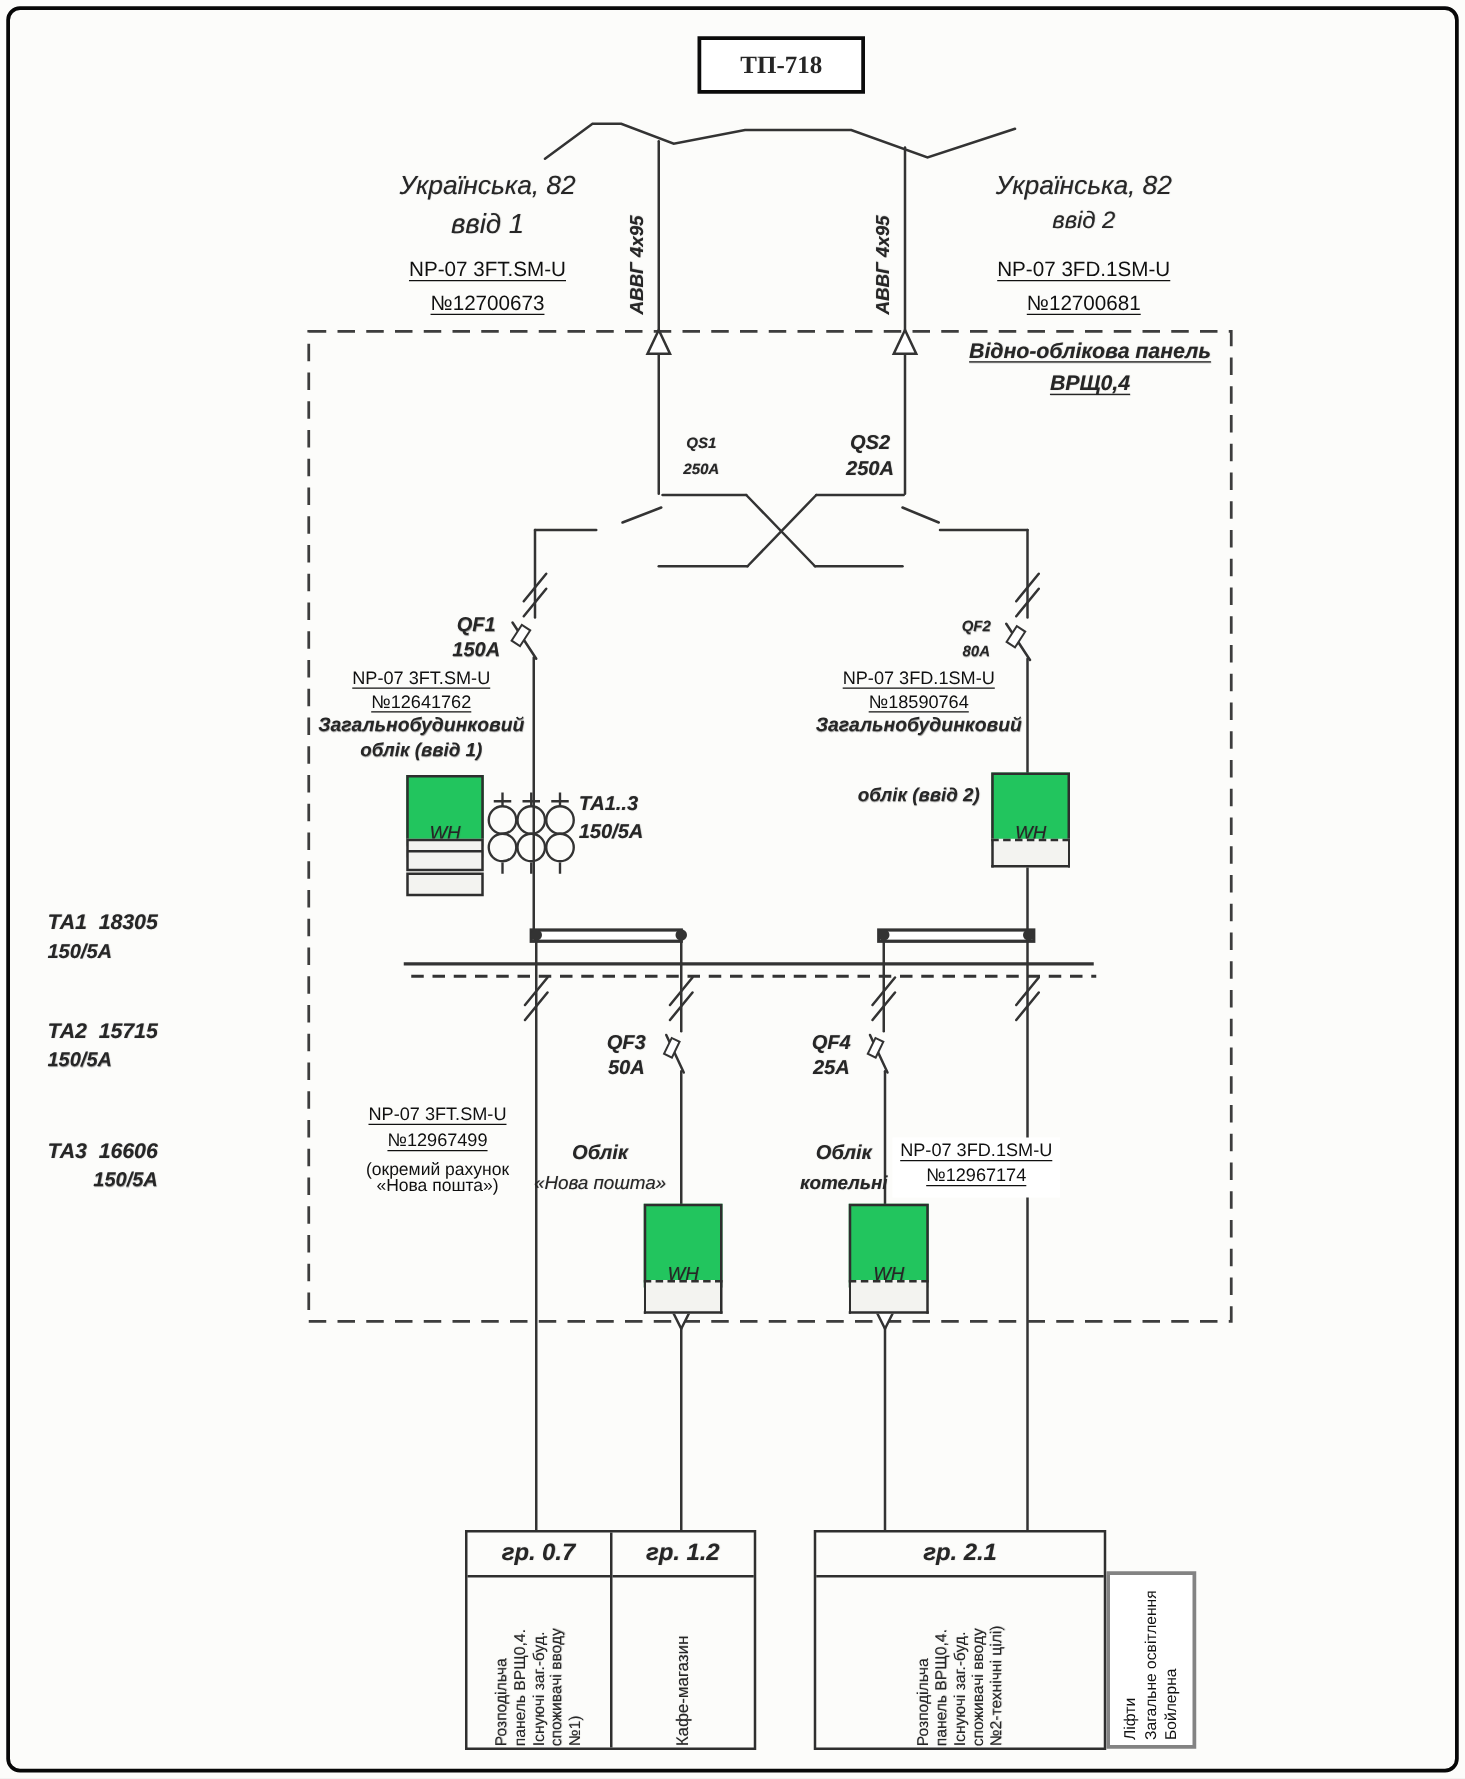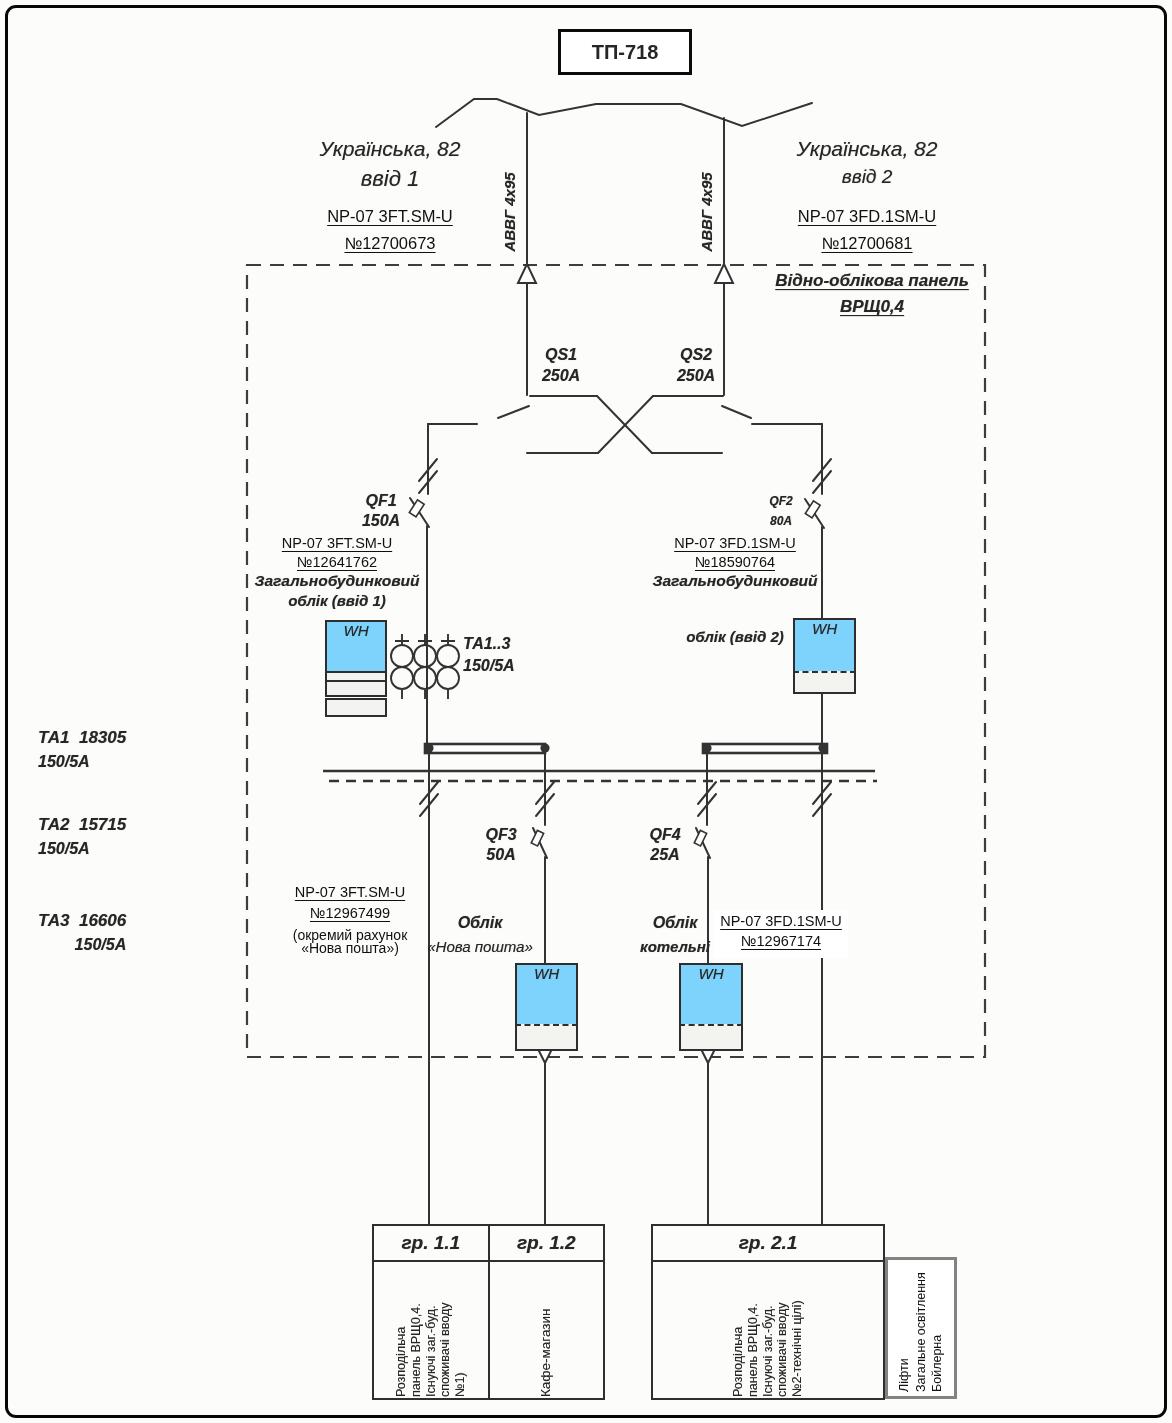--- a/index.html
+++ b/index.html
@@ -6,26 +6,26 @@
   #page{position:relative;width:1172px;height:1423px;background:#fcfcfa;overflow:hidden;
         font-family:"Liberation Sans","DejaVu Sans",sans-serif;color:#262626;}
   #frame{position:absolute;left:5px;top:5px;right:5px;bottom:5px;border:3px solid #070707;border-radius:11px;z-index:0;}
   #wires{position:absolute;left:0;top:0;z-index:2;}
   .lbl{position:absolute;z-index:3;text-align:center;white-space:nowrap;}
   .it{font-style:italic;text-shadow:0.3px 0.3px 0.7px rgba(45,45,45,.5);}
   .b{font-weight:700;}
   .u{text-decoration:underline;text-underline-offset:3px;}
   .clean{color:#101010;}
   .rot{transform:rotate(-90deg);transform-origin:center center;}
-  .whbox{position:absolute;z-index:3;border:2px solid #2e2e2e;background:#7dd3fc;
-         display:flex;align-items:flex-start;justify-content:center;font-size:15px;}
+  .whbox{position:absolute;z-index:3;border:2px solid #2e2e2e;background:#22c55e;
+         display:flex;align-items:flex-end;justify-content:center;font-size:15px;}
   .whrow{position:absolute;z-index:3;border:2px solid #2e2e2e;background:#f3f3f0;}
   .whrow.dash{border-top-style:dashed;}
   .tp{position:absolute;z-index:3;border:3.5px solid #0b0b0b;background:#fff;
-      display:flex;align-items:center;justify-content:center;font-weight:700;font-size:20px;}
+      display:flex;align-items:center;justify-content:center;font-weight:700;font-size:20px;font-family:Liberation Serif, serif;}
   .gtable{position:absolute;z-index:3;display:flex;border:2.2px solid #2f2f2f;background:#fcfcfa;}
   .gcol{position:relative;flex:1;display:flex;flex-direction:column;}
   .gcol + .gcol{border-left:2.2px solid #2f2f2f;}
   .ghead{height:34px;border-bottom:2.2px solid #2f2f2f;display:flex;align-items:center;justify-content:center;
          font-size:19px;font-style:italic;font-weight:700;text-shadow:0.3px 0.3px 0.7px rgba(45,45,45,.5);}
   .gbody{position:relative;flex:1;}
   .vwrap{position:absolute;left:50%;top:50%;transform:translate(-50%,-50%) rotate(-90deg);
          display:flex;flex-direction:column;justify-content:center;text-align:left;
          font-size:12.5px;line-height:14.8px;text-shadow:0.3px 0.3px 0.6px rgba(50,50,50,.45);}
   .legend{position:absolute;z-index:4;border:3px solid #838383;background:#fff;}
@@ -146,21 +146,21 @@
 
   <div class="lbl it" style="left:775px;top:137px;width:184px;font-size:21px;">Українська, 82</div>
   <div class="lbl it" style="left:775px;top:166px;width:184px;font-size:19px;">ввід 2</div>
   <div class="lbl clean u" style="left:775px;top:207px;width:184px;font-size:16.5px;">NP-07 3FD.1SM-U</div>
   <div class="lbl clean u" style="left:775px;top:234px;width:184px;font-size:16.5px;">№12700681</div>
   <div class="lbl it b rot" style="left:658px;top:202px;width:100px;height:20px;font-size:15px;">АВВГ 4x95</div>
 
   <div class="lbl it b u" style="left:762px;top:271px;width:220px;font-size:17px;">Відно-облікова панель</div>
   <div class="lbl it b u" style="left:762px;top:297px;width:220px;font-size:17px;">ВРЩ0,4</div>
 
-  <div class="lbl it b twoline" style="left:534px;top:344px;width:54px;font-size:16px;line-height:21px;">
+  <div class="lbl it b twoline" style="left:534px;top:344px;width:54px;font-size:12px;line-height:21px;">
     <div>QS1</div>
       <div>250A</div>
   </div>
   <div class="lbl it b twoline" style="left:669px;top:344px;width:54px;font-size:16px;line-height:21px;">
     <div>QS2</div>
       <div>250A</div>
   </div>
   <div class="lbl it b twoline" style="left:349px;top:491px;width:64px;font-size:16px;line-height:20px;">
     <div>QF1</div>
       <div>150A</div>
@@ -239,21 +239,21 @@
   <div class="lbl it b" style="left:637px;top:914px;width:76px;font-size:16px;">Облік</div>
   <div class="lbl it b" style="left:637px;top:938px;width:76px;font-size:15px;">котельні</div>
 
   <div class="white-tag" style="left:714px;top:910px;width:134px;height:48px;">
     <div class="clean u" style="font-size:14.5px;margin-top:3px;">NP-07 3FD.1SM-U</div>
     <div class="clean u" style="font-size:14.5px;margin-top:4px;">№12967174</div>
   </div>
 
   <div class="gtable" style="left:372px;top:1224px;width:229px;height:172px;">
     <div class="gcol">
-      <div class="ghead">гр. 1.1</div>
+      <div class="ghead">гр. 0.7</div>
       <div class="gbody">
         <div class="vwrap" style="width:134px;height:106px;">
           <div>Розподільча</div>
           <div>панель ВРЩ0,4.</div>
           <div>Існуючі заг.-буд.</div>
           <div>споживачі вводу</div>
           <div>№1)</div>
         </div>
       </div>
     </div>

